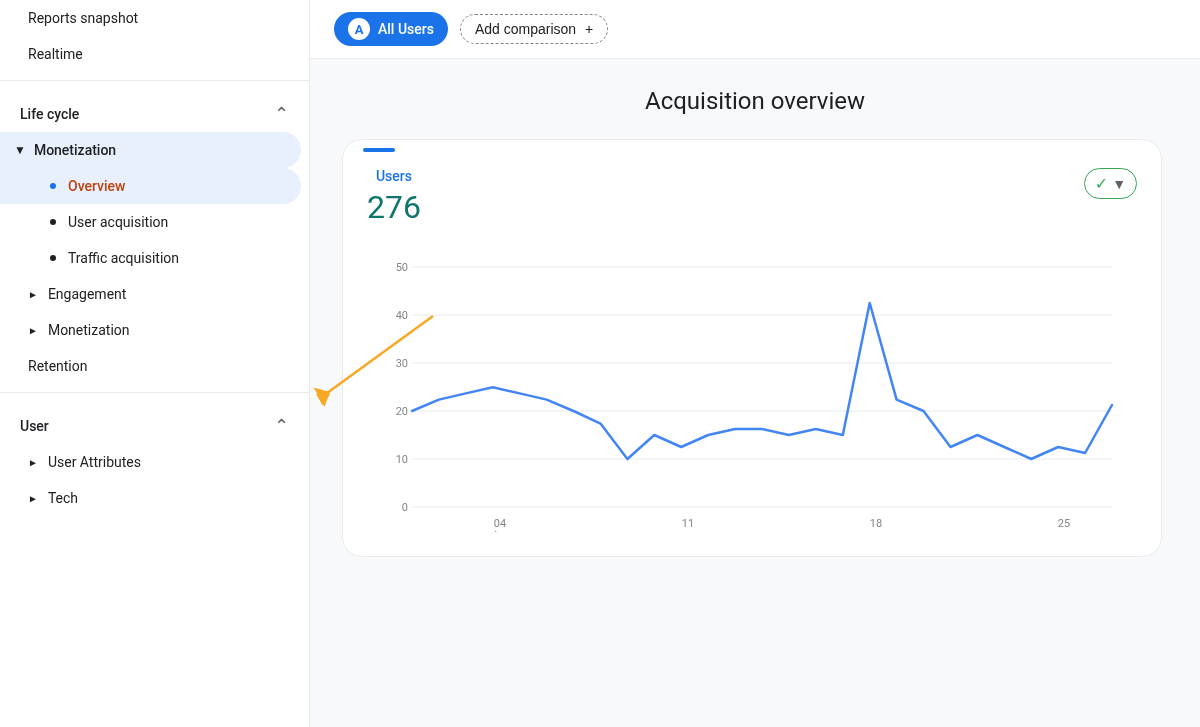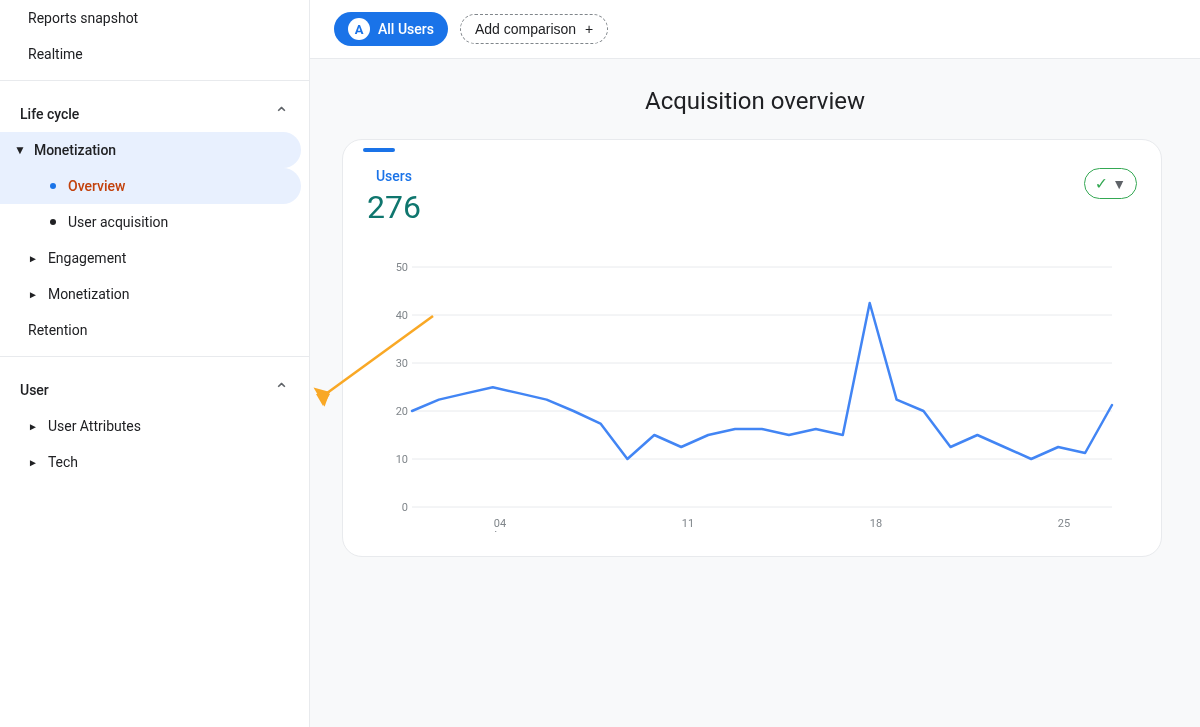--- a/index.html
+++ b/index.html
@@ -242,20 +242,24 @@
   <div class="sidebar-item sub-item active">
     <span class="bullet active"></span>
     <span>Overview</span>
   </div>
 
   <div class="sidebar-item sub-item">
     <span class="bullet"></span>
     <span>User acquisition</span>
   </div>
 
+  <div class="sidebar-item sub-item">
+    <span class="bullet"></span>
+    <span>Traffic acquisition</span>
+  </div>
 
   <div class="sidebar-item top-level">
     <span class="chevron" style="font-size:10px; margin-right:10px;">►</span>
     <span>Engagement</span>
   </div>
 
   <div class="sidebar-item top-level">
     <span class="chevron" style="font-size:10px; margin-right:10px;">►</span>
     <span>Monetization</span>
   </div>

